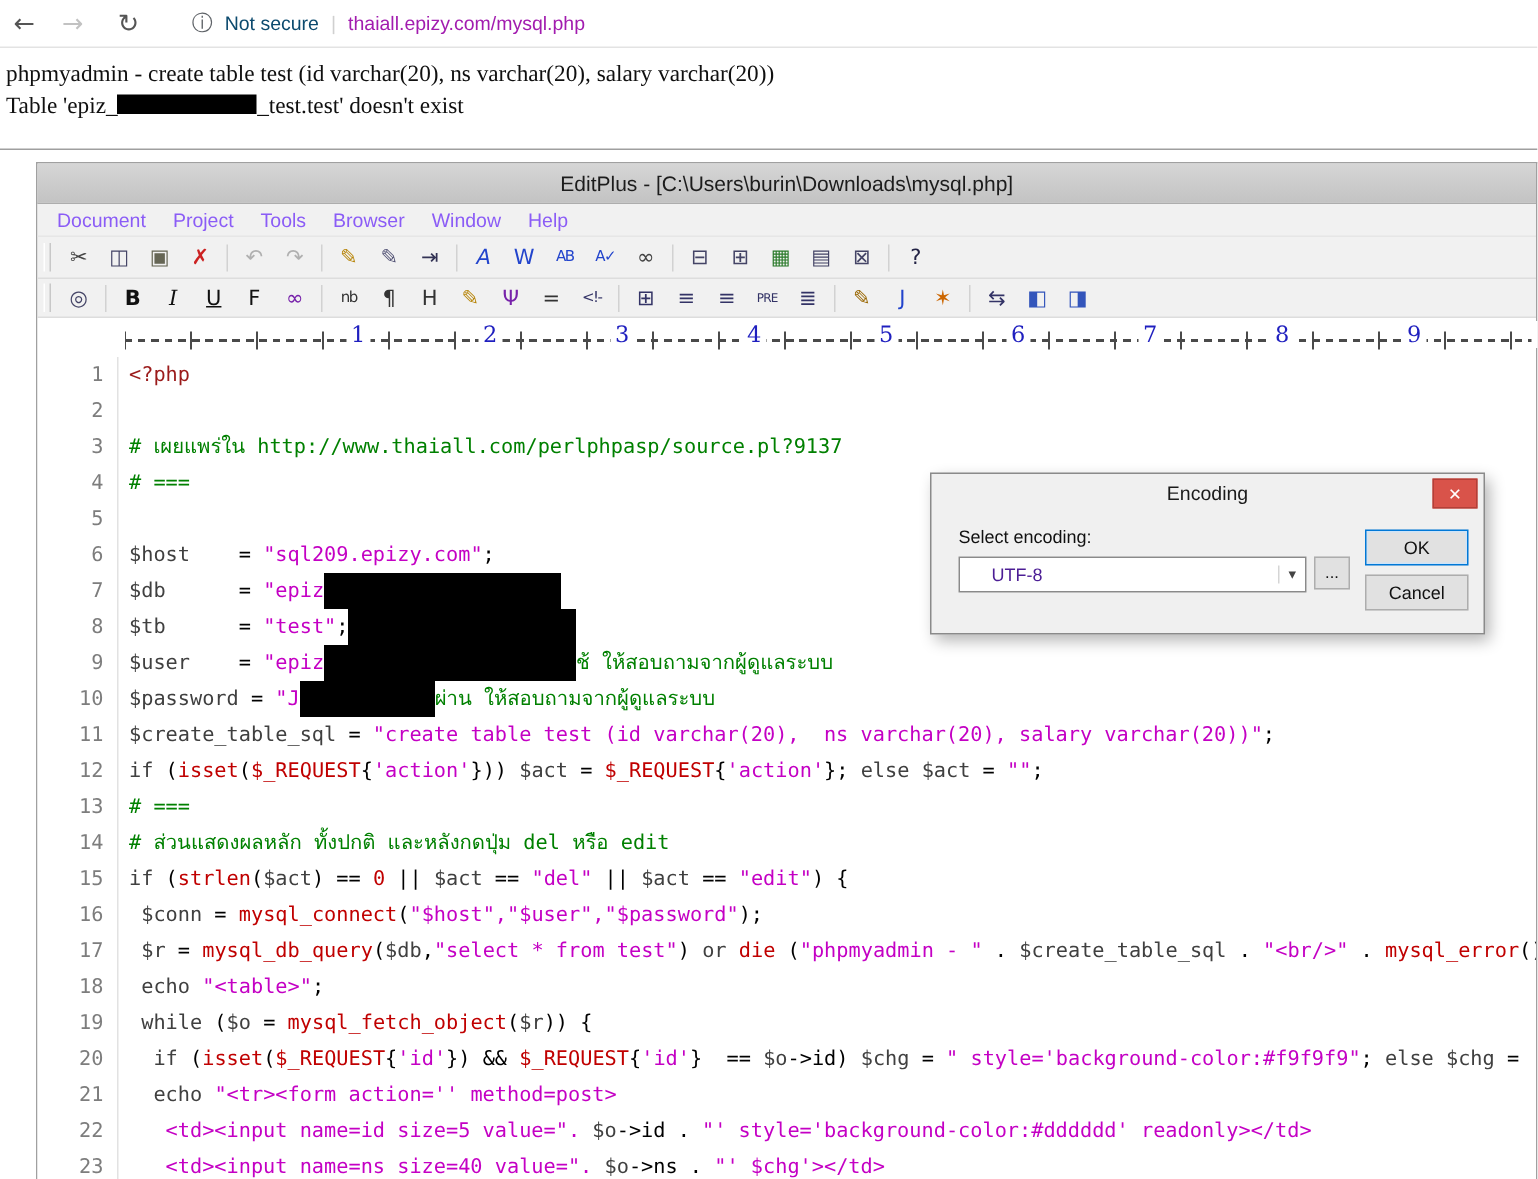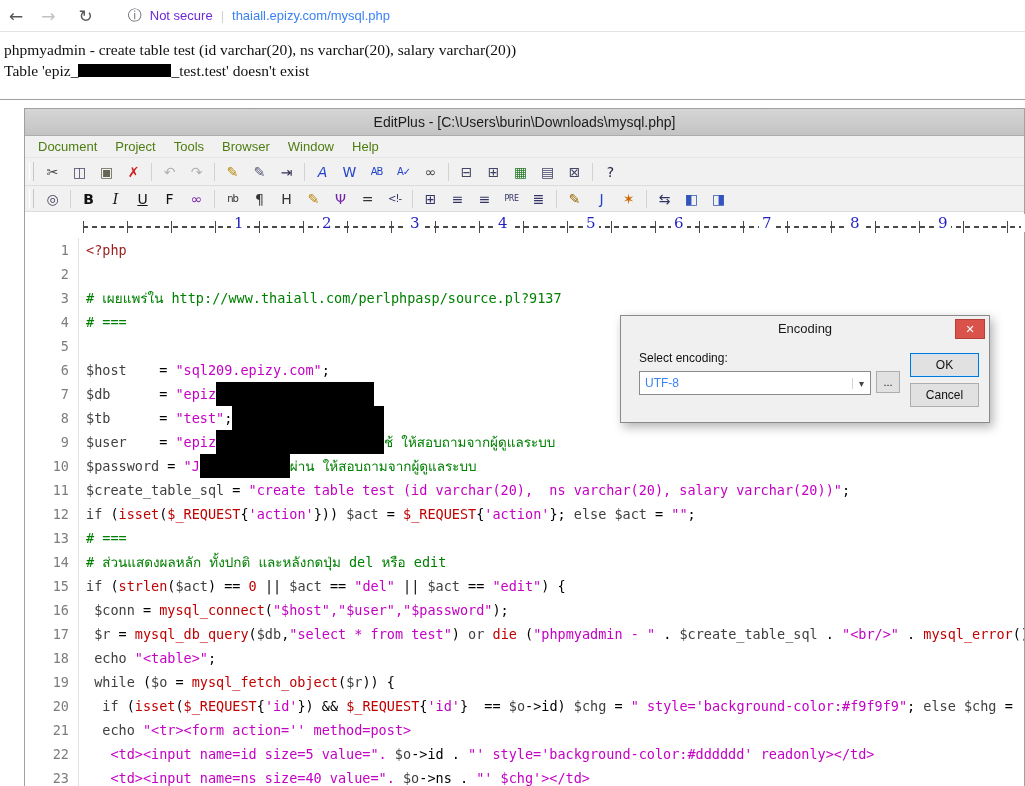--- a/index.html
+++ b/index.html
@@ -7,40 +7,40 @@
        font-family:"Liberation Sans",sans-serif;}
   .screen{position:absolute;inset:0;}
 
   
   .browser-bar{position:absolute;top:0;left:0;right:0;height:31px;display:flex;align-items:center;
                border-bottom:1px solid #e3e3e3;background:#fff;}
   .nav-ic{font-size:17px;color:#555;margin:0 9px;cursor:pointer;font-family:"DejaVu Sans",sans-serif;}
   .nav-ic.dis{color:#c2c2c2;}
   .nav-ic.rf{margin-left:14px;}
   .info-ic{font-size:14px;color:#5f6368;margin:0 8px 0 26px;font-family:"DejaVu Sans",sans-serif;}
-  .ns{font-size:13px;color:#6d28d9;}
+  .ns{font-size:13px;color:#0c4a6e;}
   .pipe{color:#d0d0d0;margin:0 8px;font-size:13px;}
-  .url{font-size:13px;color:#3b82f6;}
+  .url{font-size:13px;color:#a21caf;}
 
   
   .page-text{position:absolute;top:39px;left:4px;font-family:"Liberation Serif",serif;
              font-size:15.5px;color:#101010;line-height:21px;}
   .rb{display:inline-block;width:93px;height:13px;background:#000;vertical-align:-1px;}
 
   .sep-line{position:absolute;top:99px;left:0;right:0;height:1px;background:#9f9f9f;}
 
   
   .editplus{position:absolute;top:108px;left:0;right:0;bottom:0;display:flex;flex-direction:column;
             border:1px solid #a0a0a0;border-bottom:none;background:#fff;margin-left:24px;}
   .titlebar{height:26px;flex:none;background:linear-gradient(#d6d6d6,#c3c3c3);
             display:flex;align-items:center;justify-content:center;
             font-size:14px;color:#1c1c1c;border-bottom:1px solid #adadad;}
   .menubar{height:21px;flex:none;background:#f1f1f1;display:flex;align-items:center;
            padding-left:4px;border-bottom:1px solid #e6e6e6;}
-  .mi{font-size:13px;color:#4d7c0f;padding:1px 9px;cursor:default;}
+  .mi{font-size:13px;color:#8b5cf6;padding:1px 9px;cursor:default;}
   .toolbar{flex:none;background:#f1f1f1;display:flex;align-items:center;padding-left:2px;
            border-bottom:1px solid #ddd;}
   .toolbar.t1{height:27px;}
   .toolbar.t2{height:25px;}
   .tbtn{display:inline-flex;align-items:center;justify-content:center;width:23px;height:21px;
         margin:0 1px;font-size:14px;font-family:"DejaVu Sans",sans-serif;cursor:pointer;
         border:1px solid transparent;border-radius:2px;}
   .tbtn.sm{font-size:10px;letter-spacing:-1px;}
   .tbtn.xs{font-size:8px;letter-spacing:-0.5px;}
   .tbtn.b{font-weight:bold;}
@@ -81,21 +81,21 @@
           border:1px solid #8a8a8a;box-shadow:3px 4px 10px rgba(0,0,0,0.3);}
   .dlg-title{height:25px;display:flex;align-items:center;position:relative;}
   .dlg-title-text{flex:1;text-align:center;font-size:13px;color:#1a1a1a;}
   .dlg-close{position:absolute;right:4px;top:3px;width:28px;height:18px;background:#d9534a;
              color:#fff;font-size:11px;display:flex;align-items:center;justify-content:center;
              border:1px solid #b34039;cursor:pointer;font-family:"DejaVu Sans",sans-serif;}
   .dlg-body{position:relative;height:81px;}
   .dlg-label{position:absolute;left:18px;top:10px;font-size:12px;color:#111;}
   .combo{position:absolute;left:18px;top:30px;width:230px;height:22px;background:#fff;
          border:1px solid #8a8a8a;display:flex;align-items:center;cursor:pointer;}
-  .combo-val{flex:1;font-size:12px;color:#3b82f6;padding-left:5px;}
+  .combo-val{flex:1;font-size:12px;color:#4c1d95;padding-left:21px;}
   .combo-arrow{width:17px;text-align:center;font-size:10px;color:#444;border-left:1px solid #d5d5d5;}
   .dots-btn{position:absolute;left:255px;top:30px;width:22px;height:20px;background:#e1e1e1;
             border:1px solid #adadad;font-size:11px;display:flex;align-items:center;
             justify-content:center;cursor:pointer;color:#111;}
   .btn{position:absolute;left:289px;width:67px;height:22px;background:#e1e1e1;font-size:12px;
        display:flex;align-items:center;justify-content:center;cursor:pointer;color:#111;}
   .btn.ok{top:12px;border:1px solid #0078d7;box-shadow:inset 0 0 0 1px #cfe4f7;}
   .btn.cancel{top:42px;border:1px solid #adadad;}
 </style>
 </head>

